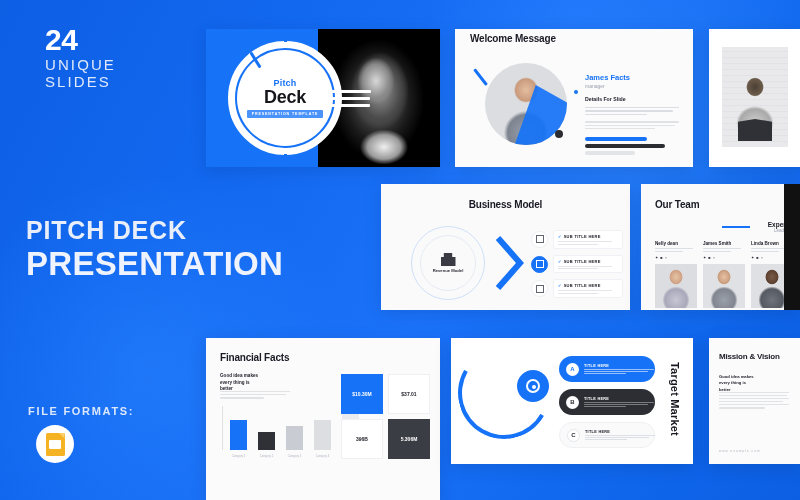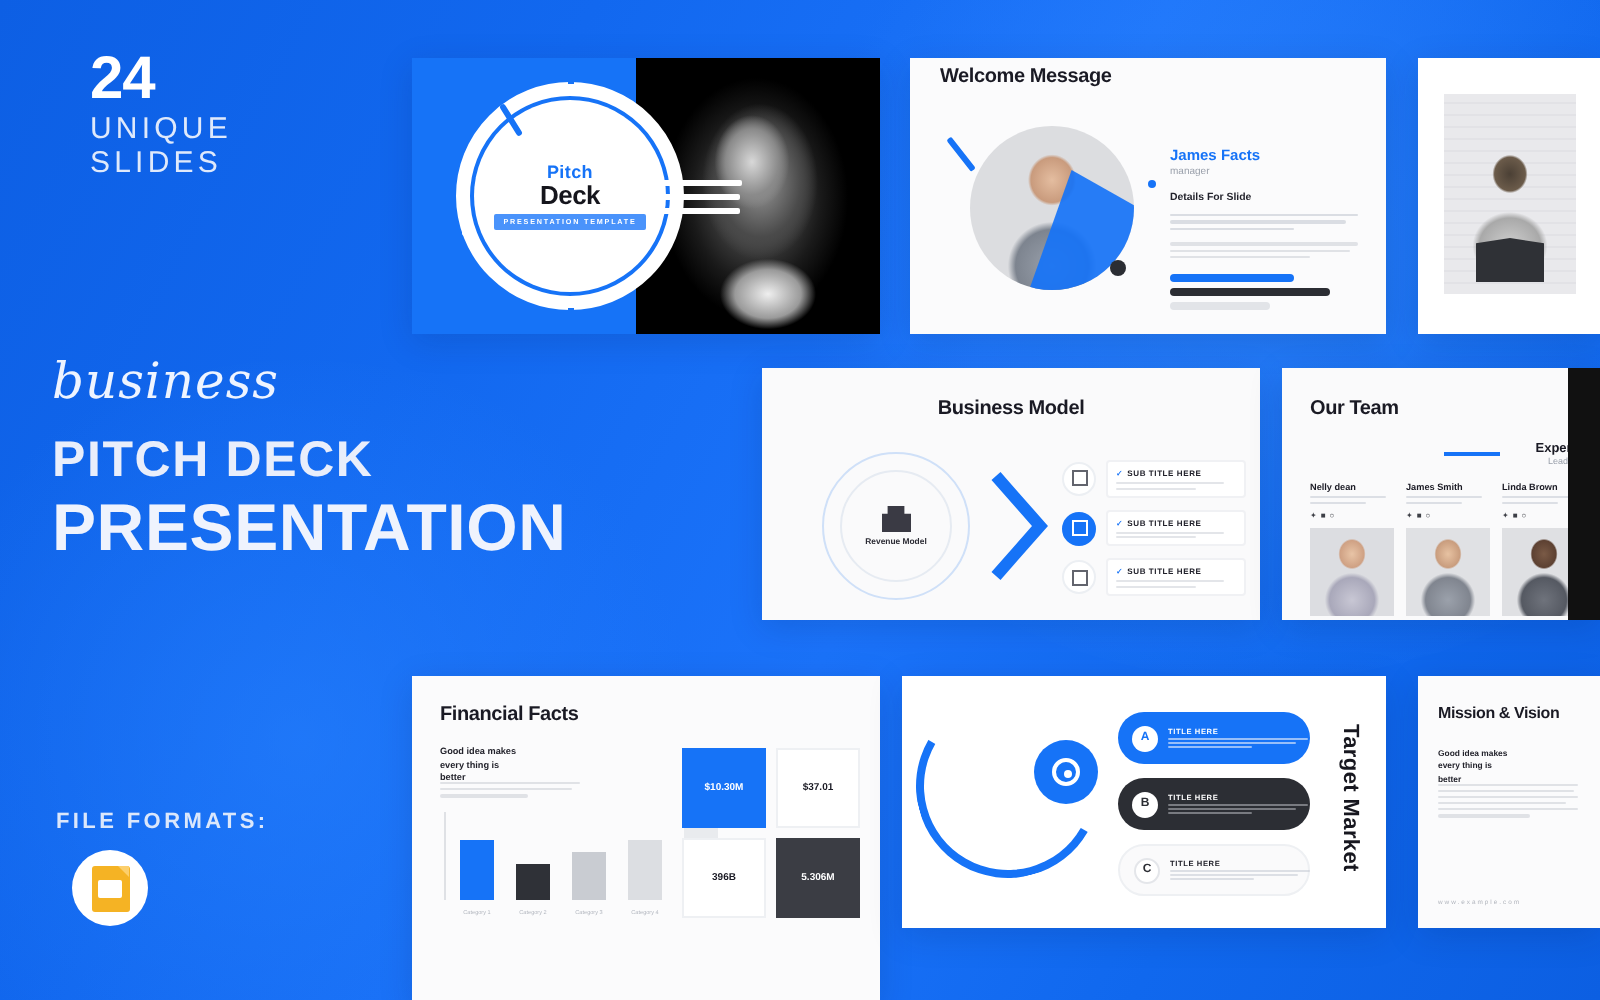--- a/index.html
+++ b/index.html
@@ -48,21 +48,21 @@
       radial-gradient(ellipse 24px 30px at 58px 52px, #d8d8d8 0%, #8a8a8a 55%, rgba(0,0,0,0) 78%),
       radial-gradient(ellipse 34px 46px at 62px 62px, #9a9a9a 0%, #4a4a4a 60%, rgba(0,0,0,0) 85%),
       radial-gradient(ellipse 30px 22px at 66px 118px, #efefef 0%, #9a9a9a 55%, rgba(0,0,0,0) 80%),
       radial-gradient(ellipse 46px 60px at 60px 70px, #6d6d6d 0%, #1a1a1a 70%, #000 100%),
       #000; }
   #s1 .ring { position:absolute; left:22px; top:12px; width:114px; height:114px; border-radius:50%;
               border:7px solid #ffffff; background:#1673f7; }
   #s1 .inner { position:absolute; left:31px; top:21px; width:96px; height:96px; border-radius:50%;
                background:#fff; display:flex; flex-direction:column; align-items:center; justify-content:center; }
   #s1 .pd-pitch { font-size:9px; font-weight:bold; color:#1673f7; letter-spacing:.2px; }
-  #s1 .pd-deck { font-size:13px; font-weight:bold; color:#15151c; letter-spacing:-.3px; margin-top:-1px; }
+  #s1 .pd-deck { font-size:18px; font-weight:bold; color:#15151c; letter-spacing:-.3px; margin-top:-1px; }
   #s1 .pd-sub { margin-top:2px; font-size:3.6px; font-weight:bold; letter-spacing:.9px; color:#fff;
                 background:#4a93fb; padding:2px 5px; border-radius:1px; }
   #s1 .tick { position:absolute; background:#1673f7; }
   #s1 .diag { position:absolute; left:48px; top:22px; width:3px; height:18px; background:#1673f7;
               transform:rotate(-32deg); border-radius:2px; }
   #s1 .bar { position:absolute; background:#fff; height:3px; border-radius:1px; }
   #s1 .dot { position:absolute; border-radius:50%; }
 
   
   #s2 { left:455px; top:29px; width:238px; height:138px; background:#fbfbfc; }
@@ -195,21 +195,20 @@
 <div class="glow glow1"></div>
 <div class="glow glow2"></div>
 
 <div class="left">
   <div class="count-block">
     <div class="count-num">24</div>
     <div class="count-lbl">UNIQUE</div>
     <div class="count-lbl">SLIDES</div>
   </div>
 
-  <div class="script">business</div>
   <div class="title-group">
     <div class="t1">PITCH DECK</div>
     <div class="t2">PRESENTATION</div>
   </div>
 
   <div class="ff-lbl">FILE FORMATS:</div>
   <div class="ff-icon-wrap">
     <div class="slides-doc"></div>
   </div>
 </div>

